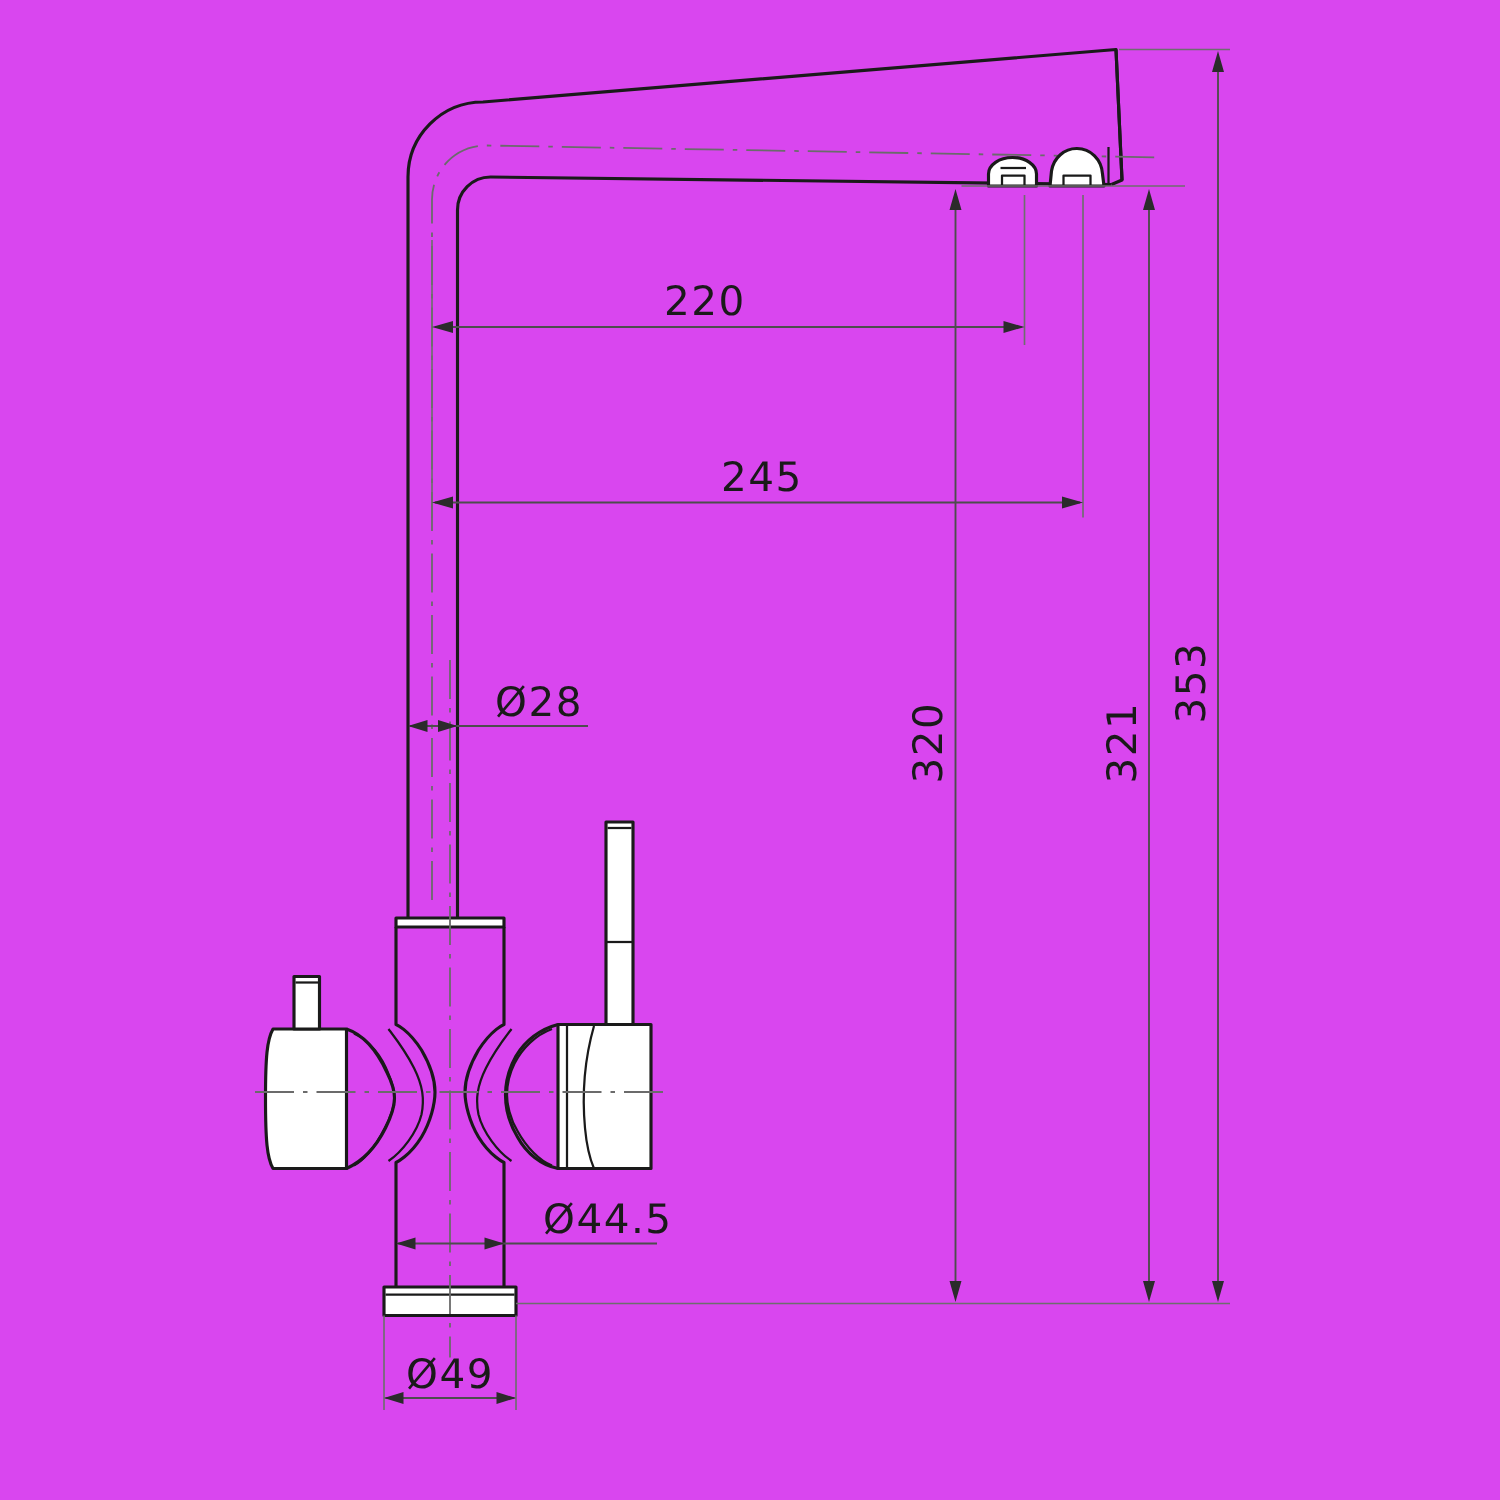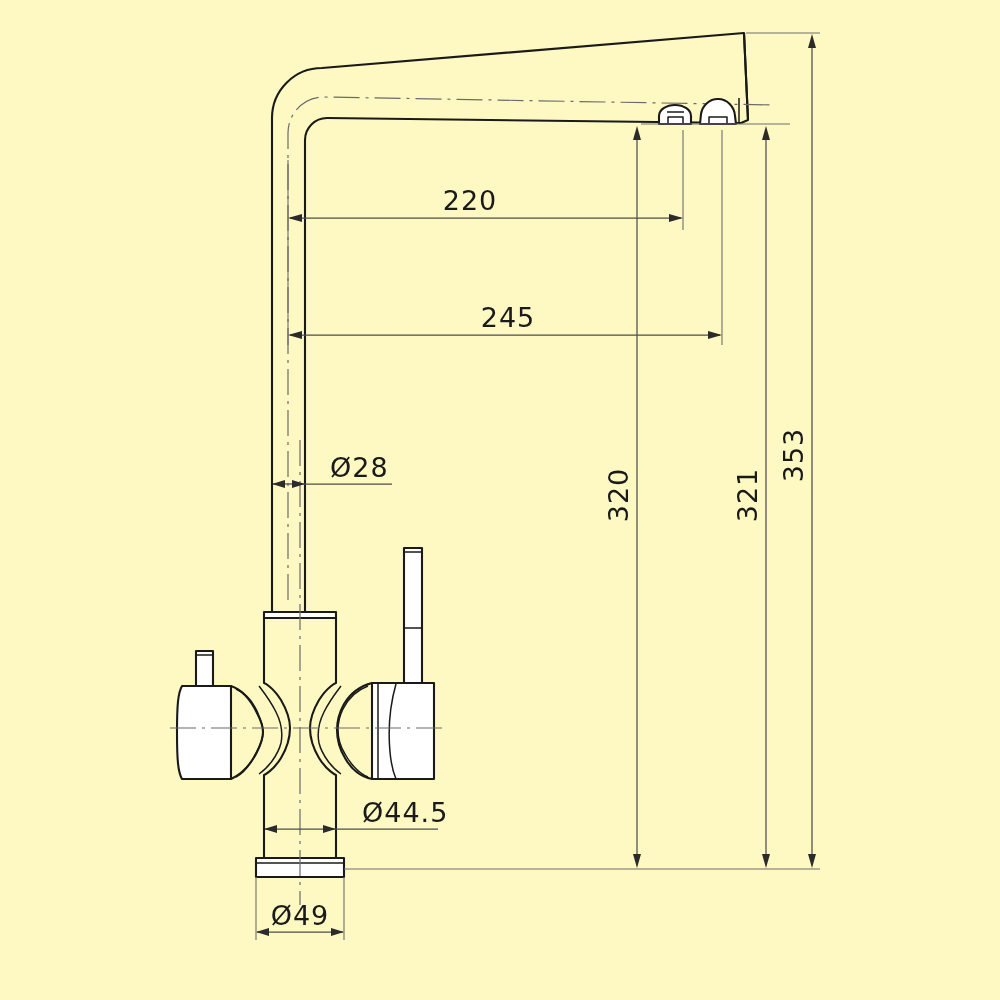--- a/index.html
+++ b/index.html
@@ -7,21 +7,21 @@
     padding: 0;
     background: #ffffff;
   }
   body {
     font-family: "Liberation Sans", sans-serif;
   }
   #drawing-root {
     position: relative;
     width: 1000px;
     height: 1000px;
-    background: #fef9c3;
+    background: #d946ef;
     overflow: hidden;
     text-align: right;
   }
   svg#tech-drawing {
     display: block;
     width: 1000px;
     height: 1000px;
   }
   .outline {
     fill: none;

